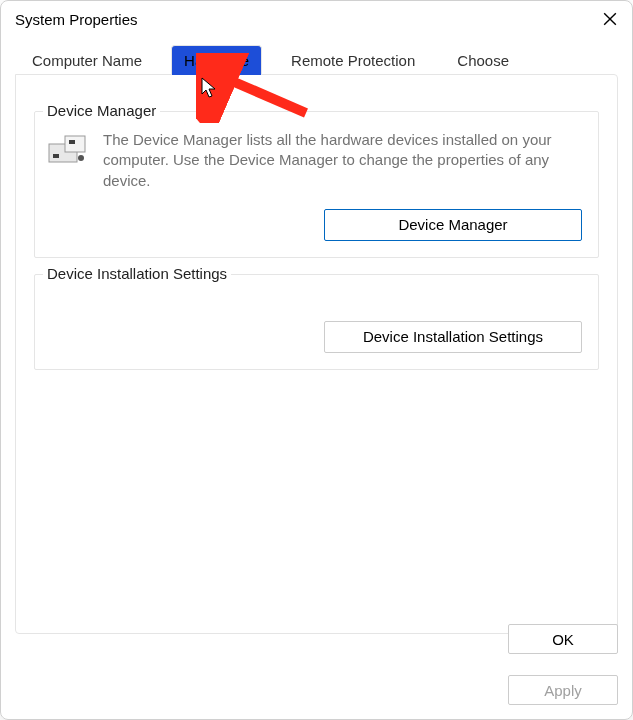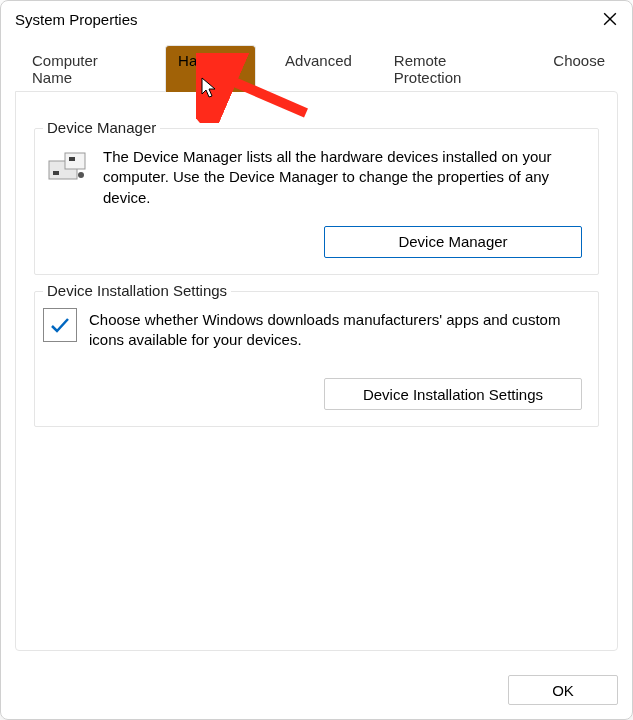--- a/index.html
+++ b/index.html
@@ -7,31 +7,31 @@
 
     .titlebar { display: flex; align-items: center; justify-content: space-between; padding: 8px 12px 8px 14px; border-bottom: none; }
     .titlebar h1 { font-size: 15px; font-weight: 400; color: #000; }
     .close-btn { width: 20px; height: 20px; display:flex; align-items:center; justify-content:center; cursor: pointer; }
     .close-btn svg { width: 14px; height: 14px; }
 
     .client { padding: 8px 14px 14px 14px; }
 
     .tabs { display: flex; gap: 16px; position: relative; margin-left: 4px; }
     .tab { padding: 6px 12px; font-size: 15px; color: #333; border: 1px solid transparent; border-bottom: none; border-radius: 4px 4px 0 0; cursor: pointer; background: #fff; margin-bottom: -1px; }
-    .tab.active { border-color: #e5e5e5; color: #000; background: #a16207; z-index: 2; }
+    .tab.active { border-color: #e5e5e5; color: #000; background: #1d4ed8; z-index: 2; }
 
     .panel { border: 1px solid #e5e5e5; border-radius: 0 4px 4px 4px; padding: 18px 18px 24px 18px; position: relative; height: 560px; }
 
     .group { border: 1px solid #e5e5e5; border-radius: 2px; padding: 18px 16px 16px 8px; position: relative; margin-top: 16px; }
     .group-title { position: absolute; top: -10px; left: 8px; background: #fff; padding: 0 4px; font-size: 15px; color: #222; }
     .group.first { margin-top: 18px; }
 
     .row { display: flex; gap: 12px; align-items: flex-start; }
     .icon-box { width: 48px; height: 48px; flex-shrink: 0; display:flex; align-items:center; justify-content:center; margin-top: -4px; }
-    .desc { font-size: 15px; color: #000000; line-height: 1.35; }
+    .desc { font-size: 15px; color: #737373; line-height: 1.35; }
 
     .btn-row { display: flex; justify-content: flex-end; margin-top: 18px; }
     .wide-btn { width: 258px; height: 32px; border: 1px solid #ccc; background: #fff; font-size: 15px; cursor: pointer; border-radius: 2px; }
     .wide-btn.primary { border: 1px solid #0067c0; }
 
     .checkbox { width: 34px; height: 34px; border: 1px solid #888; display:flex; align-items:center; justify-content:center; flex-shrink:0; margin-top: -2px; }
     .checkbox svg { width: 22px; height: 22px; }
 
     .bottom-buttons { position: absolute; bottom: 14px; right: 14px; display: flex; gap: 21px; flex-direction: column; }
     .dlg-btn { width: 110px; height: 30px; border: 1px solid #ccc; background: #fff; font-size: 15px; cursor: pointer; border-radius: 2px; }
@@ -51,21 +51,20 @@
         <line x1="11" y1="1" x2="1" y2="11" stroke="#000" stroke-width="1.2"></line>
       </svg>
   </div>
 </div>
 
 <div class="client">
 
   <div class="tabs">
     <div class="tab">Computer Name</div>
     <div class="tab active">Hardware</div>
-    <div class="tab">Advanced</div>
     <div class="tab">Remote Protection</div>
     <div class="tab">Choose</div>
   </div>
 
   <div class="panel">
 
     <div class="group first">
       <span class="group-title">Device Manager</span>
       <div class="row">
         <div class="icon-box">
@@ -79,39 +78,32 @@
         </div>
         <div class="desc">The Device Manager lists all the hardware devices installed on your computer. Use the Device Manager to change the properties of any device.</div>
       </div>
       <div class="btn-row">
         <button class="wide-btn primary">Device Manager</button>
       </div>
     </div>
 
     <div class="group">
       <span class="group-title">Device Installation Settings</span>
-      <div class="row">
-        <div class="checkbox">
-          <svg viewBox="0 0 22 22">
-              <polyline points="3,12 8,17 19,5" fill="none" stroke="#0067c0" stroke-width="2.5"></polyline>
-            </svg>
-        </div>
-        <div class="desc">Choose whether Windows downloads manufacturers' apps and custom icons available for your devices.</div>
-      </div>
       <div class="btn-row" style="margin-top:28px">
         <button class="wide-btn">Device Installation Settings</button>
       </div>
     </div>
 
   </div>
 
 </div>
 
 <div class="bottom-buttons">
   <button class="dlg-btn">OK</button>
+  <button class="dlg-btn disabled">Apply</button>
 </div>
 
 <svg class="arrow-overlay" width="120" height="70">
   <defs>
       <marker id="ah" markerWidth="12" markerHeight="12" refX="2" refY="6" orient="auto">
         <polygon points="0,0 12,6 0,12" fill="#ff2a1a"></polygon>
       </marker>
     </defs>
   <line x1="110" y1="60" x2="22" y2="22" stroke="#ff2a1a" stroke-width="10" marker-end="url(#ah)"></line>
 </svg>

